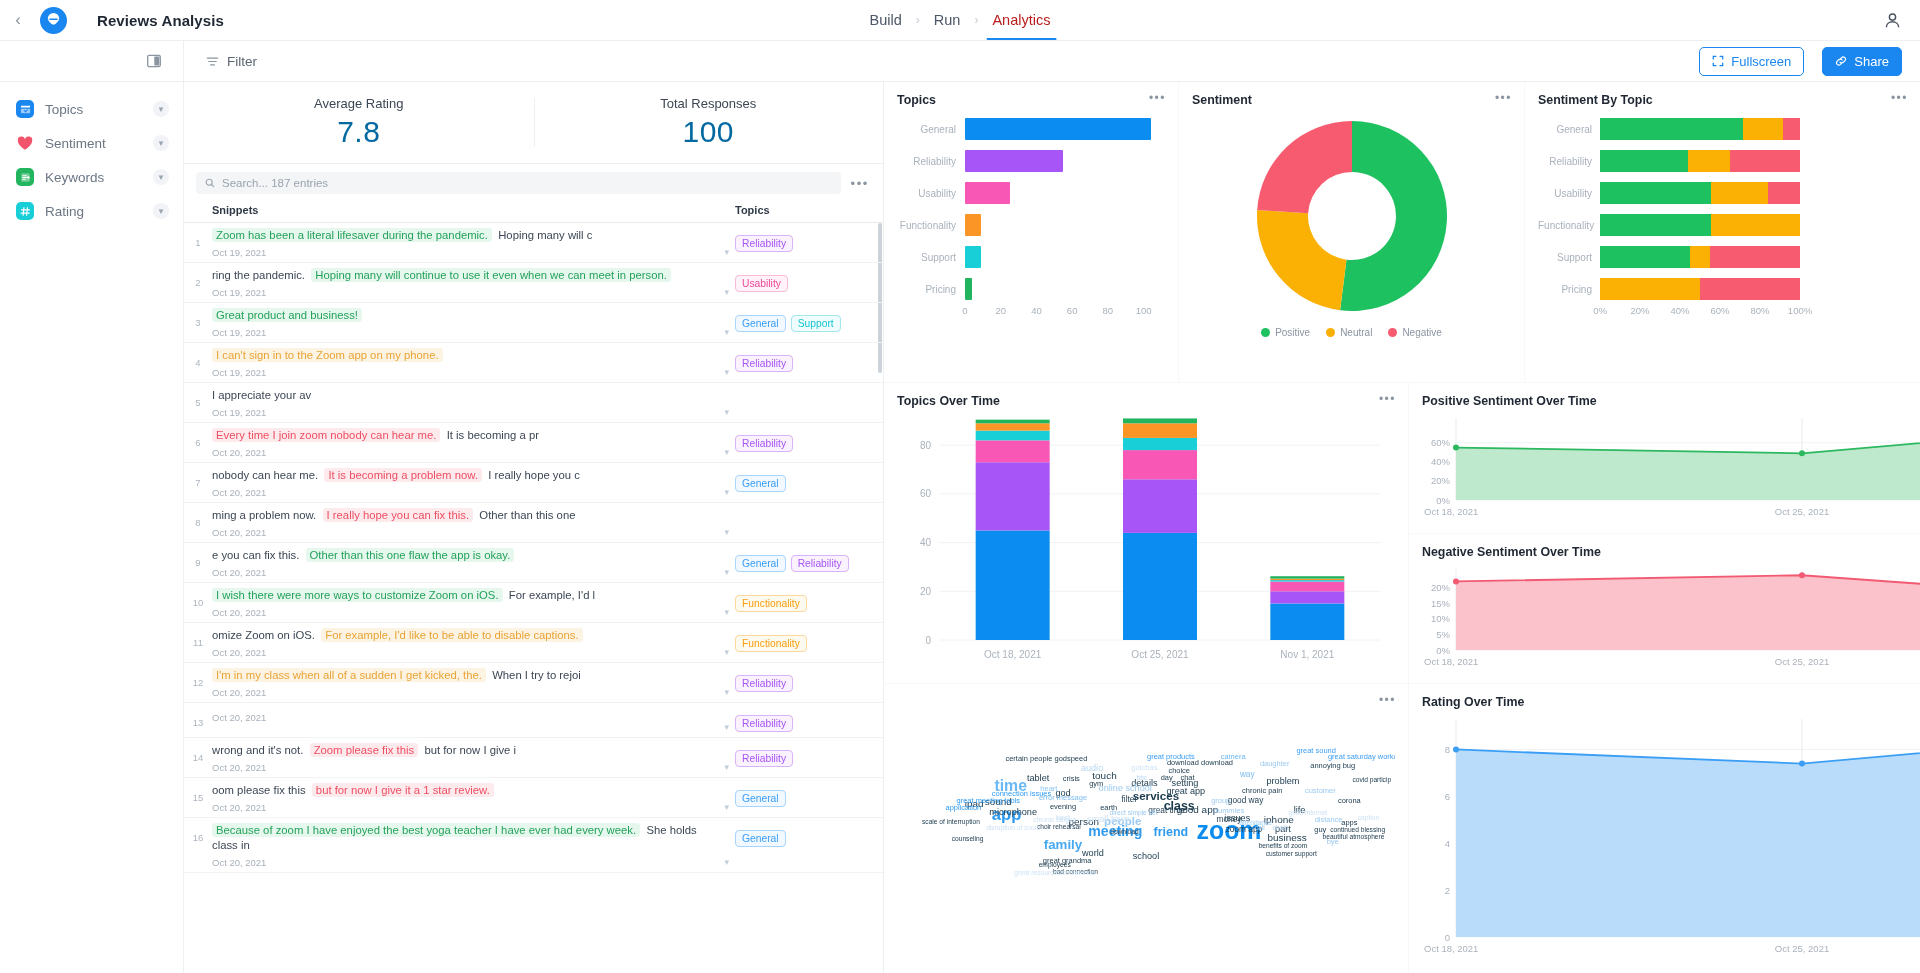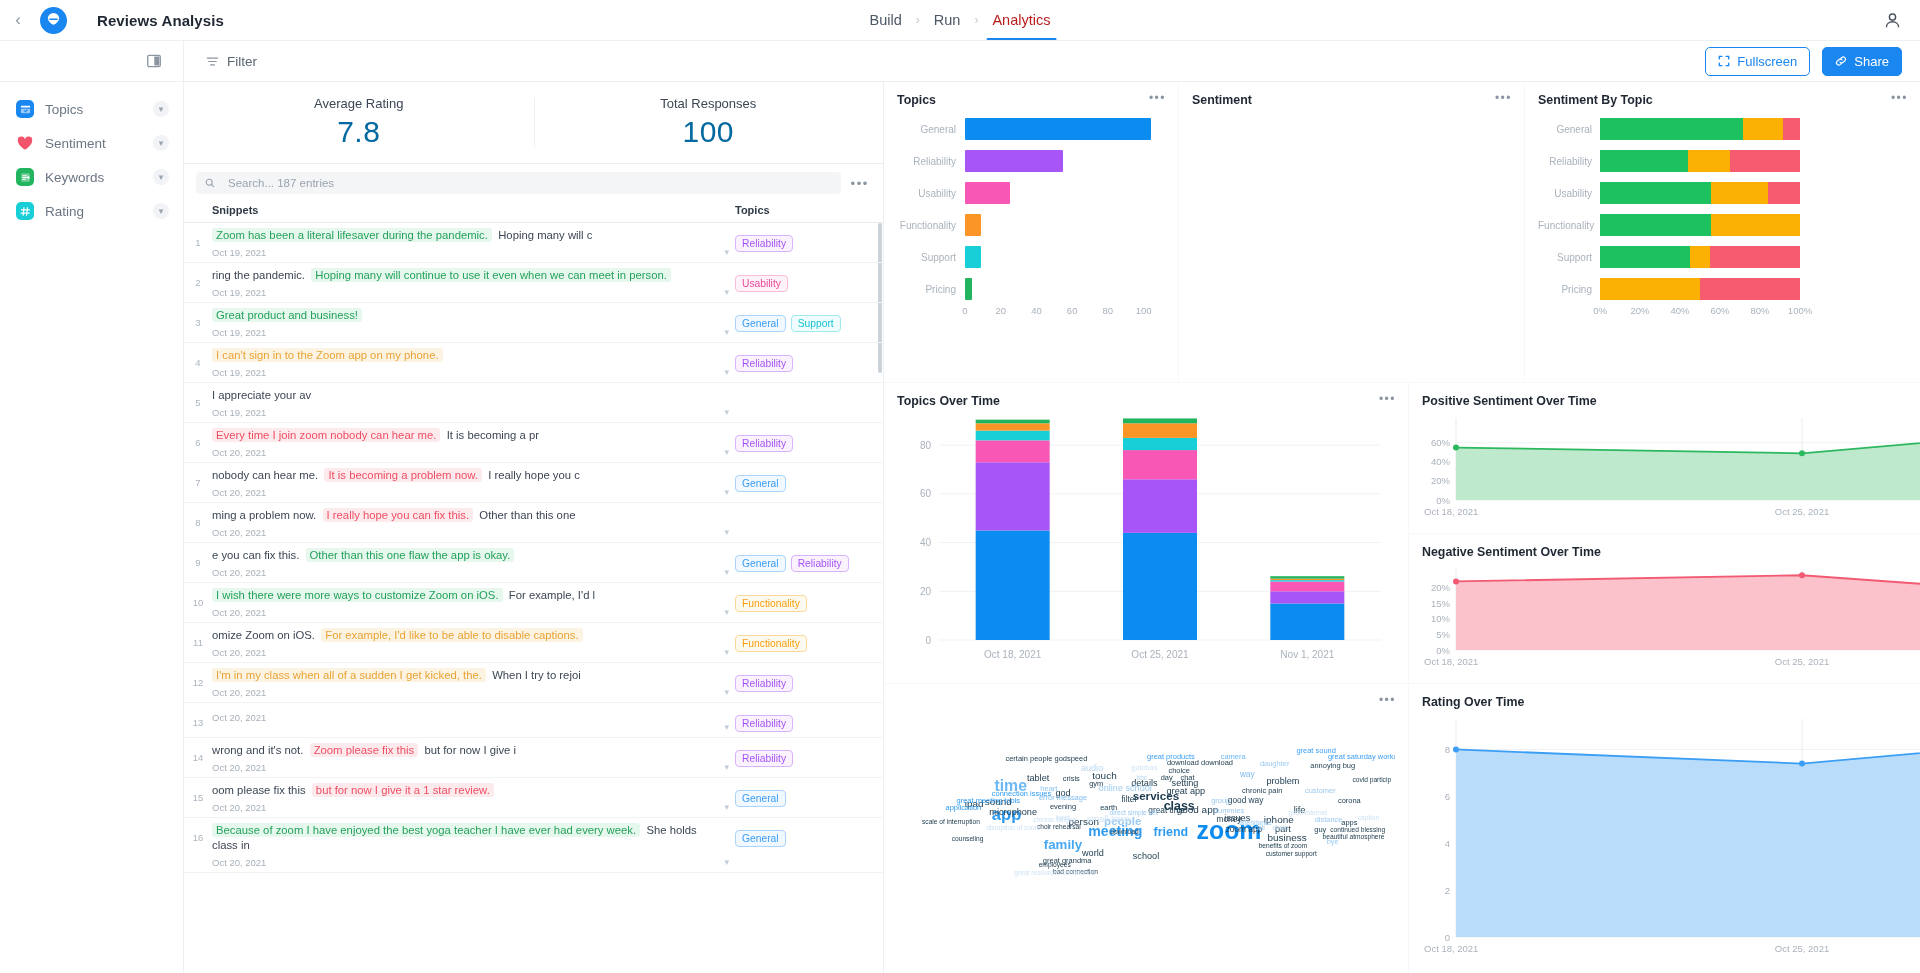--- a/index.html
+++ b/index.html
@@ -20,21 +20,21 @@
   .nav-item.active { color:#b91c1c; font-weight:500; }
   .nav-item.active:after { content:""; position:absolute; left:8px; right:8px; bottom:0; height:2.5px; background:#1a86f0; border-radius:2px; }
   .nav-sep { color:#c3cbd4; font-size:12px; }
   .topbar-right { margin-left:auto; padding-right: 18px; display:flex; align-items:center; }
   .user-icon { color:#49535f; cursor:pointer; display:flex; }
 
   
   .subbar { height: 41px; display:flex; align-items:center; border-bottom:1px solid #edf0f3; background:#fff; }
   .panel-toggle { width:184px; height:100%; display:flex; align-items:center; justify-content:flex-end; padding-right:22px; border-right:1px solid #edf0f3; cursor:pointer; }
   .filter-btn { display:flex; align-items:center; gap:8px; margin-left:22px; font-size:13.5px; color:#5b6personally; color:#5b6673; cursor:pointer; }
-  .actions { margin-left:auto; display:flex; align-items:center; gap:12px; padding-right:18px; }
+  .actions { margin-left:auto; display:flex; align-items:center; gap:18px; padding-right:18px; }
   .btn { display:flex; align-items:center; gap:7px; font-size:13px; border-radius:5px; padding:6px 12px; cursor:pointer; font-weight:500; }
   .btn-outline { border:1.4px solid #1a86f0; color:#1a86f0; background:#fff; }
   .btn-solid { background:#1a86f0; color:#fff; border:1.4px solid #1a86f0; }
 
   
   .body-wrap { display:flex; height: calc(973px - 82px); }
   .sidebar { width:184px; border-right:1px solid #edf0f3; padding-top:10px; background:#fff; flex:none; }
   .side-item { display:flex; align-items:center; height:34px; padding:0 14px 0 16px; cursor:pointer; }
   .side-ico { width:18px; height:18px; border-radius:5px; flex:none; display:flex; align-items:center; justify-content:center; color:#fff; font-size:11px; font-weight:700; }
   .side-label { margin-left:11px; font-size:13.5px; color:#6b7684; flex:1; }
@@ -45,21 +45,21 @@
 
   
   .metrics { display:flex; height:82px; align-items:center; border-bottom:1px solid #edf0f3; }
   .metric { flex:1; text-align:center; position:relative; }
   .metric + .metric:before { content:""; position:absolute; left:0; top:2px; bottom:2px; width:1px; background:#edf0f3; }
   .metric-label { font-size:13px; color:#3c4654; }
   .metric-value { font-size:30px; font-weight:400; color:#0369a1; margin-top:4px; letter-spacing:.5px; }
 
   
   .search-row { display:flex; align-items:center; padding:8px 14px 6px 12px; }
-  .search-box { flex:1; height:22px; background:#f4f5f7; border-radius:4px; display:flex; align-items:center; padding:0 9px; gap:13px; }
+  .search-box { flex:1; height:22px; background:#f4f5f7; border-radius:4px; display:flex; align-items:center; padding:0 9px; gap:7px; }
   .search-ph { font-size:11.5px; color:#9aa4b0; }
   .dots { color:#8b95a1; letter-spacing:1.6px; font-size:13px; padding-left:10px; cursor:pointer; }
 
   
   .thead { display:flex; font-size:11px; font-weight:700; color:#2f3a47; padding:4px 0 6px 0; border-bottom:1px solid #e8ebee; }
   .th-snip { margin-left:28px; }
   .th-top { margin-left:auto; width:148px; }
   .tbody { flex:1; overflow:hidden; position:relative; }
   .row { display:flex; border-bottom:1px solid #f0f2f4; min-height:35px; padding:5px 0 4px 0; position:relative; }
   .row-num { width:28px; flex:none; text-align:center; font-size:9.5px; color:#adb5bf; padding-top:9px; }
@@ -468,20 +468,34 @@
               <span style="left: 107.143px;">60</span>
               <span style="left: 142.857px;">80</span>
               <span style="left: 178.571px;">100</span>
             </div>
           </div>
       </div>
 
       <div class="card" style="width:345px;height:300px">
         <div class="card-title">Sentiment</div>
         <span class="card-dots">•••</span>
+        <div class="donut-wrap">
+          <div id="donut">
+              <svg width="210" height="210">
+                <path fill="#1ec15f" d="M105 10A95 95 0 1 1 93.09334281139108 199.2508966248754L99.4853377231706 148.653046857837A44 44 0 1 0 105 61Z"></path>
+                <path fill="#fbb004" d="M93.09334281139108 199.2508966248754A95 95 0 0 1 10.187460799314195 99.03490064471524L61.08682394915605 102.23721714071021A44 44 0 0 0 99.4853377231706 148.653046857837Z"></path>
+                <path fill="#f75b6f" d="M10.187460799314195 99.03490064471524A95 95 0 0 1 104.99999999999999 10L104.99999999999999 61A44 44 0 0 0 61.08682394915605 102.23721714071021Z"></path>
+              </svg>
+            </div>
+          <div class="legend" id="donut-legend">
+              <span><i style="background:#1ec15f"></i><span>Positive</span></span>
+              <span><i style="background:#fbb004"></i><span>Neutral</span></span>
+              <span><i style="background:#f75b6f"></i><span>Negative</span></span>
+            </div>
+        </div>
       </div>
 
       <div class="card" style="flex:1;height:300px">
         <div class="card-title">Sentiment By Topic</div>
         <span class="card-dots">•••</span>
         <div id="sbt-chart" style="padding-top:6px">
             <div class="sb-row">
               <div class="sb-lbl">General</div>
               <div class="sb-track" style="width: 200px;">
                 <div style="width: 143px; background: rgb(30, 193, 95);"></div>

